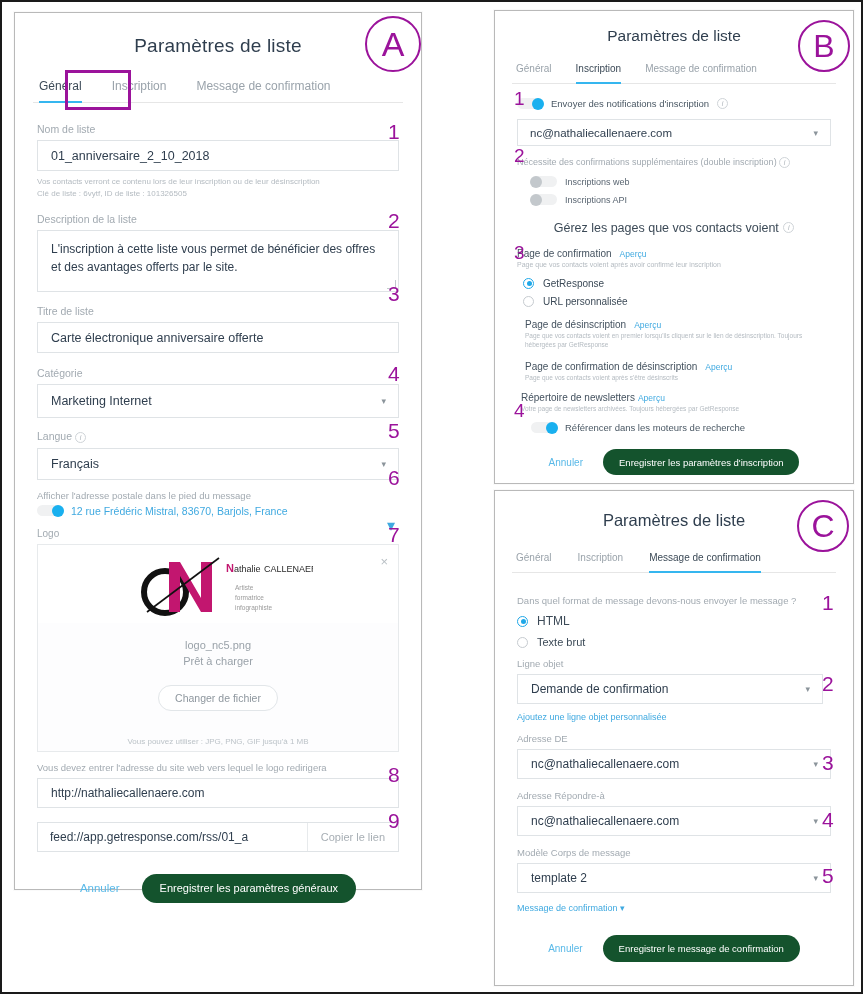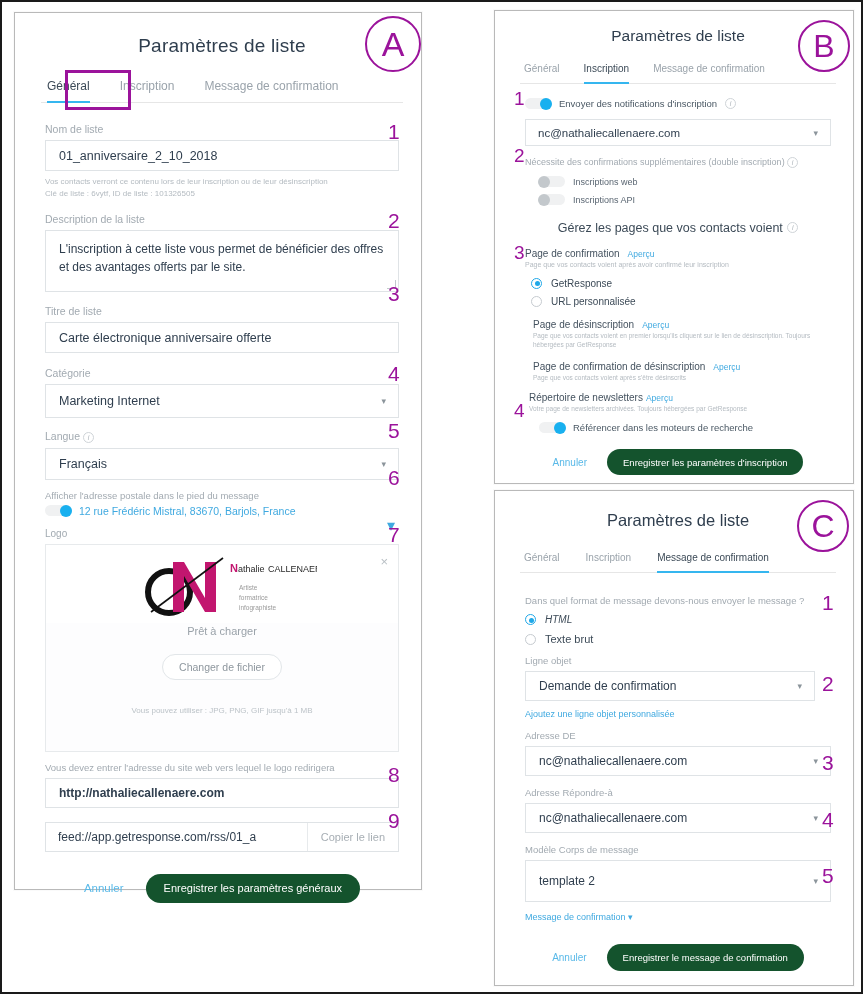--- a/index.html
+++ b/index.html
@@ -15,21 +15,20 @@
     background: #ffffff;
     overflow: hidden;
   }
 
   
   .panel {
     position: absolute;
     background: #fff;
     border: 1px solid #b9b9b9;
     box-shadow: 0 0 0 1px rgba(0,0,0,0.02);
-    padding-left: 8px;
   }
   #panel-a { left: 12px;  top: 10px;  width: 408px; height: 878px; }
   #panel-b { left: 492px; top: 8px;   width: 360px; height: 474px; }
   #panel-c { left: 492px; top: 488px; width: 360px; height: 496px; }
 
   .panel-title {
     text-align: center;
     color: #2f3e4e;
     font-weight: 400;
   }
@@ -290,31 +289,32 @@
             <polygon points="46,12 57,12 78,48 78,12 89,12 89,62 78,62 57,26 57,62 46,62" fill="#c2166f"></polygon>
             <line x1="24" y1="62" x2="96" y2="8" stroke="#111" stroke-width="1.6"></line>
             <text x="103" y="22" font-family="Liberation Sans, sans-serif" font-size="11" font-weight="bold" fill="#c2166f">N</text>
             <text x="111" y="22" font-family="Liberation Sans, sans-serif" font-size="9" fill="#2a2a2a">athalie</text>
             <text x="141" y="22" font-family="Liberation Sans, sans-serif" font-size="9" fill="#2a2a2a">CALLENAERE</text>
             <text x="112" y="40" font-family="Liberation Sans, sans-serif" font-size="6.5" fill="#9a9a9a">Artiste</text>
             <text x="112" y="50" font-family="Liberation Sans, sans-serif" font-size="6.5" fill="#9a9a9a">formatrice</text>
             <text x="112" y="60" font-family="Liberation Sans, sans-serif" font-size="6.5" fill="#9a9a9a">infographiste</text>
           </svg>
         </div>
+        <div class="logo-name" style="font-size:11px; margin-top:14px;">logo_nc5.png</div>
         <div class="logo-name" style="font-size:11px;">Prêt à charger</div>
         <div style="text-align:center; margin-top:15px;">
           <button class="btn-outline" style="font-size:10.5px;">Changer de fichier</button>
         </div>
         <div class="logo-hint" style="font-size:8px; margin-top:26px;">Vous pouvez utiliser : JPG, PNG, GIF jusqu'à 1 MB</div>
       </div>
     </div>
 
     <div style="margin:10px 22px 0 22px;">
       <span class="fld-label" style="font-size:9.5px; margin-bottom:5px;">Vous devez entrer l'adresse du site web vers lequel le logo redirigera</span>
-      <div class="input" style="height:30px; padding:0 13px; font-size:12px;font-weight:bold;">http://nathaliecallenaere.com</div>
+      <div class="input" style="height:30px; padding:0 13px; font-size:12px;">http://nathaliecallenaere.com</div>
     </div>
 
     <div style="margin:14px 22px 0 22px;">
       <div class="copy-box" style="height:30px;">
         <div class="val" style="font-size:12px;">feed://app.getresponse.com/rss/01_a</div>
         <div class="copy-btn" style="font-size:11px;">Copier le lien</div>
       </div>
     </div>
 
     <div style="display:flex; align-items:center; justify-content:center; gap:22px; margin-top:22px;">
@@ -450,29 +450,29 @@
     <div class="tabs" style="margin:16px 17px 0 17px; gap:26px; padding-left:4px;">
       <div class="tab" style="font-size:10px;">Général</div>
       <div class="tab" style="font-size:10px;">Inscription</div>
       <div class="tab active" style="font-size:10px;">Message de confirmation</div>
     </div>
 
     <div style="margin:22px 22px 0 22px;">
       <span class="fld-label" style="font-size:9.5px;">Dans quel format de message devons-nous envoyer le message ?</span>
       <div class="radio-row" style="margin-top:8px;">
         <span class="radio on"></span>
-        <span style="font-size:10px; color:#3c4a57;font-style:italic;">HTML</span>
+        <span style="font-size:12px; color:#3c4a57;">HTML</span>
       </div>
       <div class="radio-row" style="margin-top:8px;">
         <span class="radio"></span>
         <span style="font-size:11px; color:#3c4a57;">Texte brut</span>
       </div>
     </div>
 
-    <div style="margin:10px 38px 0 22px;">
+    <div style="margin:10px 30px 0 22px;">
       <span class="fld-label" style="font-size:9.5px; margin-bottom:5px;">Ligne objet</span>
       <div class="input" style="height:30px; padding:0 13px; font-size:12px;">
         <span>Demande de confirmation</span>
         <span class="caret">▾</span>
       </div>
       <div class="link" style="font-size:9px; margin-top:8px;">Ajoutez une ligne objet personnalisée</div>
     </div>
 
     <div style="margin:11px 22px 0 22px;">
       <span class="fld-label" style="font-size:9.5px; margin-bottom:5px;">Adresse DE</span>
@@ -485,21 +485,21 @@
     <div style="margin:11px 22px 0 22px;">
       <span class="fld-label" style="font-size:9.5px; margin-bottom:5px;">Adresse Répondre-à</span>
       <div class="input" style="height:30px; padding:0 13px; font-size:12px;">
         <span>nc@nathaliecallenaere.com</span>
         <span class="caret">▾</span>
       </div>
     </div>
 
     <div style="margin:11px 22px 0 22px;">
       <span class="fld-label" style="font-size:9.5px; margin-bottom:5px;">Modèle Corps de message</span>
-      <div class="input" style="height:42px; padding:0 13px; font-size:12px;">
+      <div class="input" style="height:30px; padding:0 13px; font-size:12px;">
         <span>template 2</span>
         <span class="caret">▾</span>
       </div>
       <div class="link" style="font-size:9px; margin-top:10px;">Message de confirmation ▾</div>
     </div>
 
     <div style="display:flex; align-items:center; justify-content:center; gap:20px; margin-top:22px;">
       <button class="btn-link" style="font-size:10px;">Annuler</button>
       <button class="btn-primary" style="font-size:9.5px; height:27px; padding:0 16px;">Enregistrer le message de confirmation</button>
     </div>

